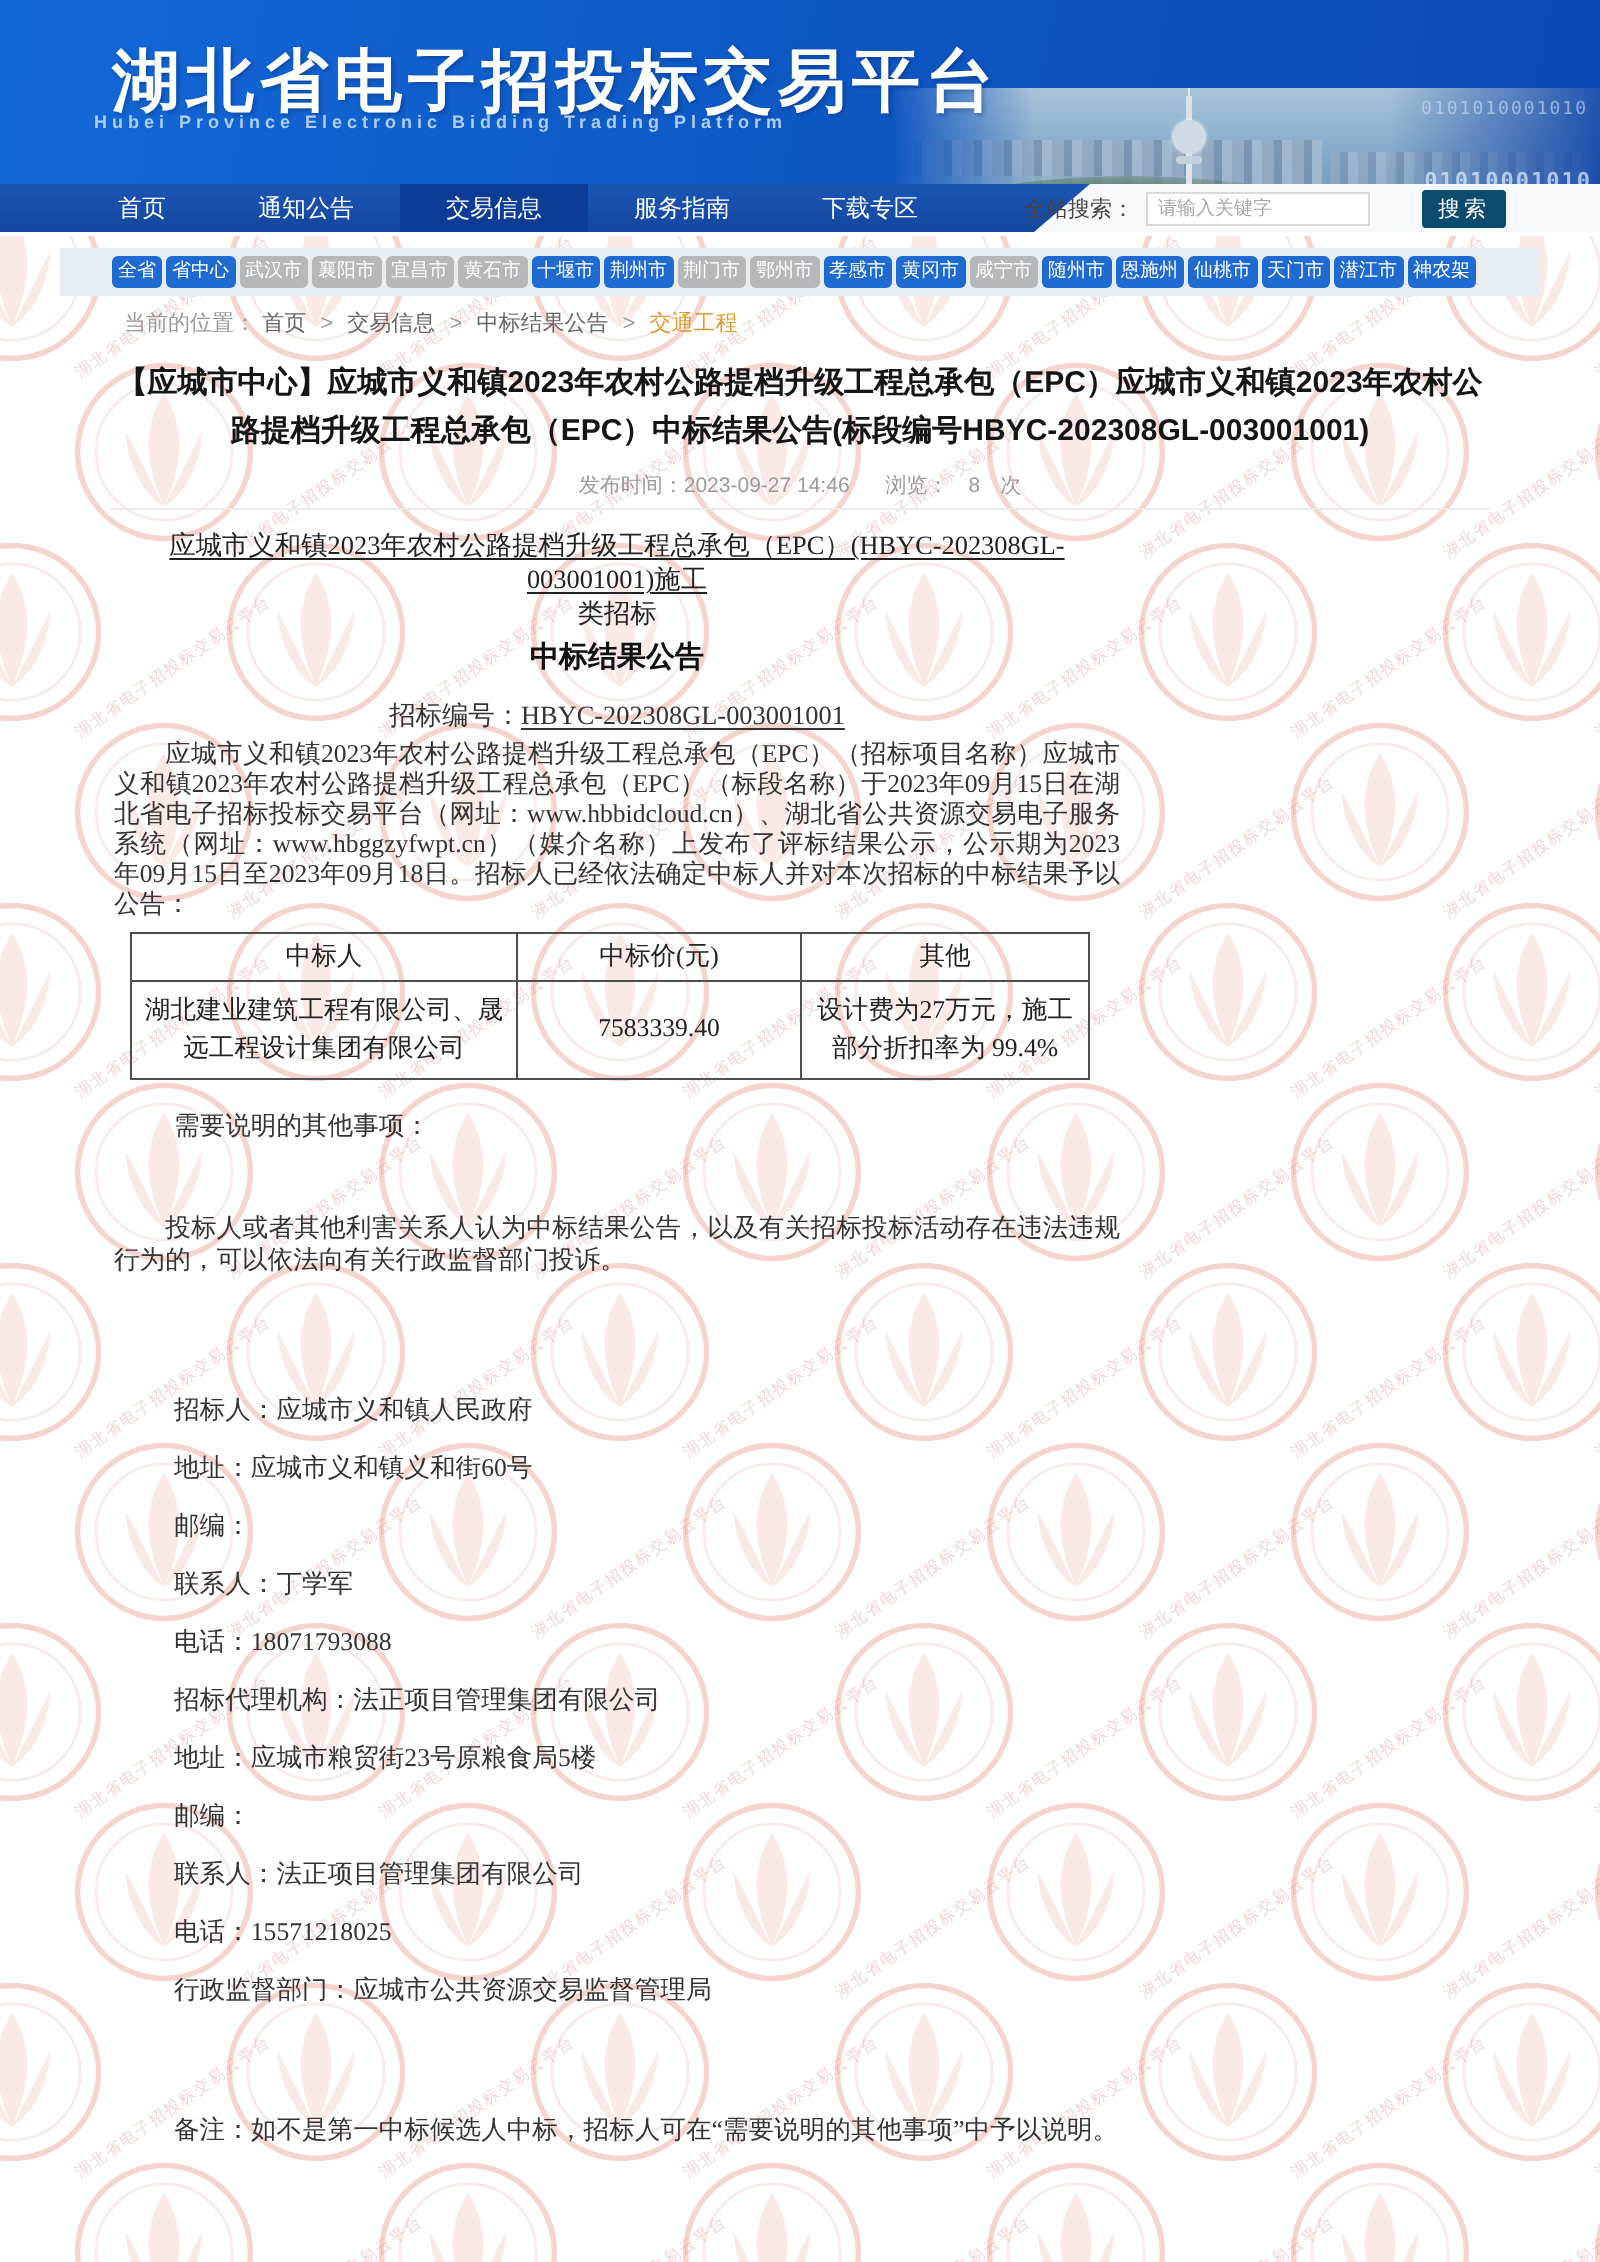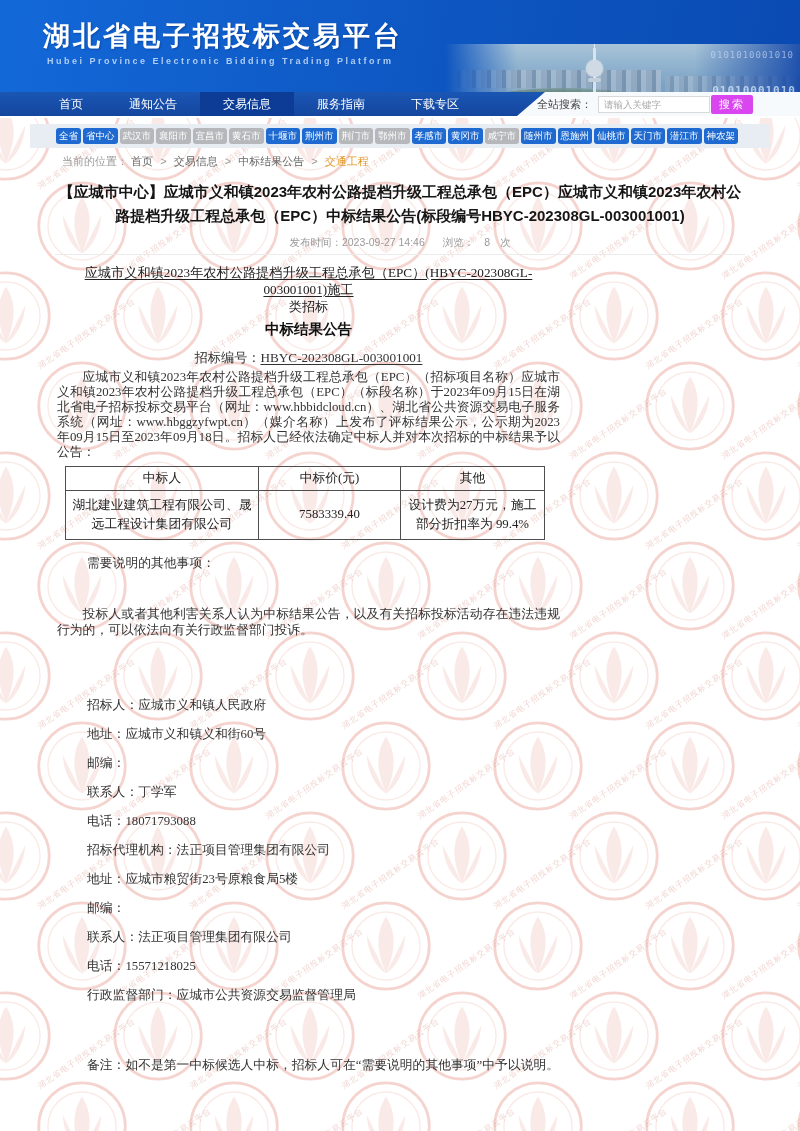--- a/index.html
+++ b/index.html
@@ -36,41 +36,41 @@
   .tower-base { position:absolute; left:138px; top:72px; width:24px; height:14px; background:#8ca08f; }
   .fade-left  { position:absolute; left:0; top:0; width:72px; height:100%;
     background:linear-gradient(90deg,#0d55c0,rgba(13,85,192,0)); }
   .fade-right { position:absolute; right:0; top:0; width:115px; height:100%;
     background:linear-gradient(270deg,rgba(15,68,168,.88),rgba(15,68,168,0) 92%); }
   .binary { position:absolute; color:rgba(205,225,250,0.62); font-family:"DejaVu Sans Mono",monospace;
     font-size:9px; letter-spacing:1px; }
   .b1 { right:6px; top:6px; }
   .b2 { right:4px; top:40px; font-size:11px; color:rgba(215,232,252,0.75);font-weight:bold; }
   .b3 { right:12px; top:56px; }
-  .site-title { position:absolute; left:43px; top:18px; font-size:27px; font-weight:bold; color:#fff;
+  .site-title { position:absolute; left:56px; top:18px; font-size:34px; font-weight:bold; color:#fff;
     letter-spacing:3px; text-shadow:1px 1px 2px rgba(0,30,90,.35); }
   .site-subtitle { position:absolute; left:47px; top:56px; font-size:9px; font-weight:bold;
     color:#aecdf4; letter-spacing:2.5px; }
 
   
   .navbar { position:relative; z-index:3; width:800px; height:24px; background:#f6fafd; }
   .nav-left { position:absolute; left:0; top:0; width:545px; height:24px;
     background:linear-gradient(180deg,#1a56b4,#14469e);
     clip-path:polygon(0 0,100% 0,calc(100% - 28px) 100%,0 100%);
     display:flex; align-items:stretch; padding-left:36px; }
   .nav-item { display:block; line-height:24px; padding:0 23px; color:#fff; font-size:12px;
     text-decoration:none; cursor:pointer; }
   .nav-item.active { background:#0c3c96; }
   .nav-search { position:absolute; right:0; top:0; height:24px; display:flex; align-items:center;
     padding-right:47px; }
   .search-label { font-size:11px; color:#444; margin-right:6px; }
   .search-input { width:112px; height:17px; border:1px solid #d9d9d9; background:#fff;
     font-size:9.5px; padding:0 5px; color:#333; outline:none; }
   .search-input::placeholder { color:#aaa; }
-  .search-btn { width:42px; height:19px; margin-left:1px; background:#d946ef; color:#fff;
+  .search-btn { width:42px; height:19px; margin-left:26px; background:#0c4a6e; color:#fff;
     border:none; border-radius:2px; font-size:11px; letter-spacing:2px; cursor:pointer; }
 
   
   .region-bar { position:relative; z-index:3; margin:8px 30px 0 30px; height:24px; background:#e8edf4;
     display:flex; align-items:center; padding:0 26px; gap:2px; white-space:nowrap; }
   .region-btn { border:none; border-radius:3px; color:#fff; font-size:9.5px; padding:2px 3px;
     line-height:12px; cursor:pointer; white-space:nowrap; }
   .region-btn.blue { background:#1e6ad0; }
   .region-btn.gray { background:#b5b7ba; }
 

